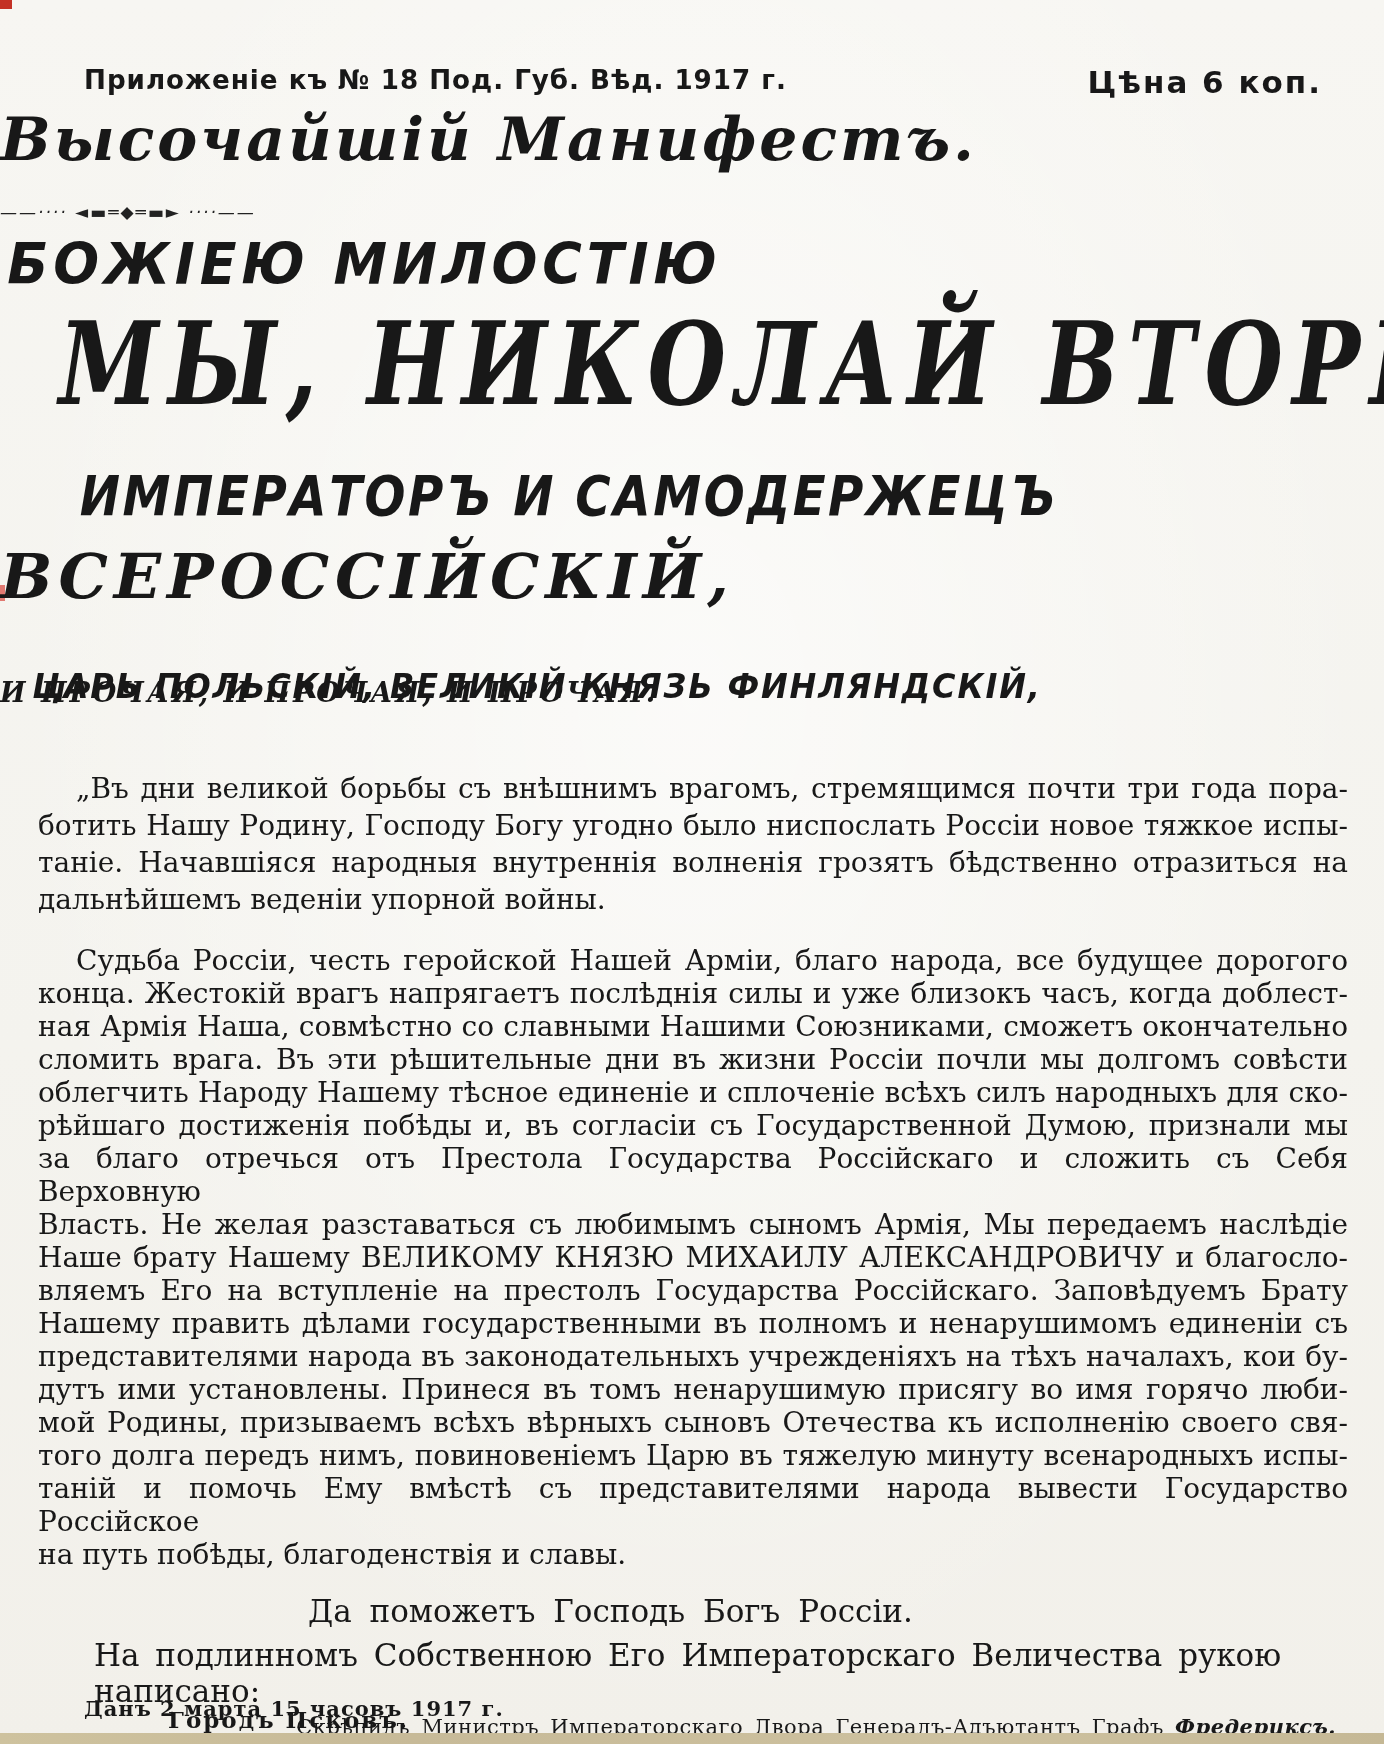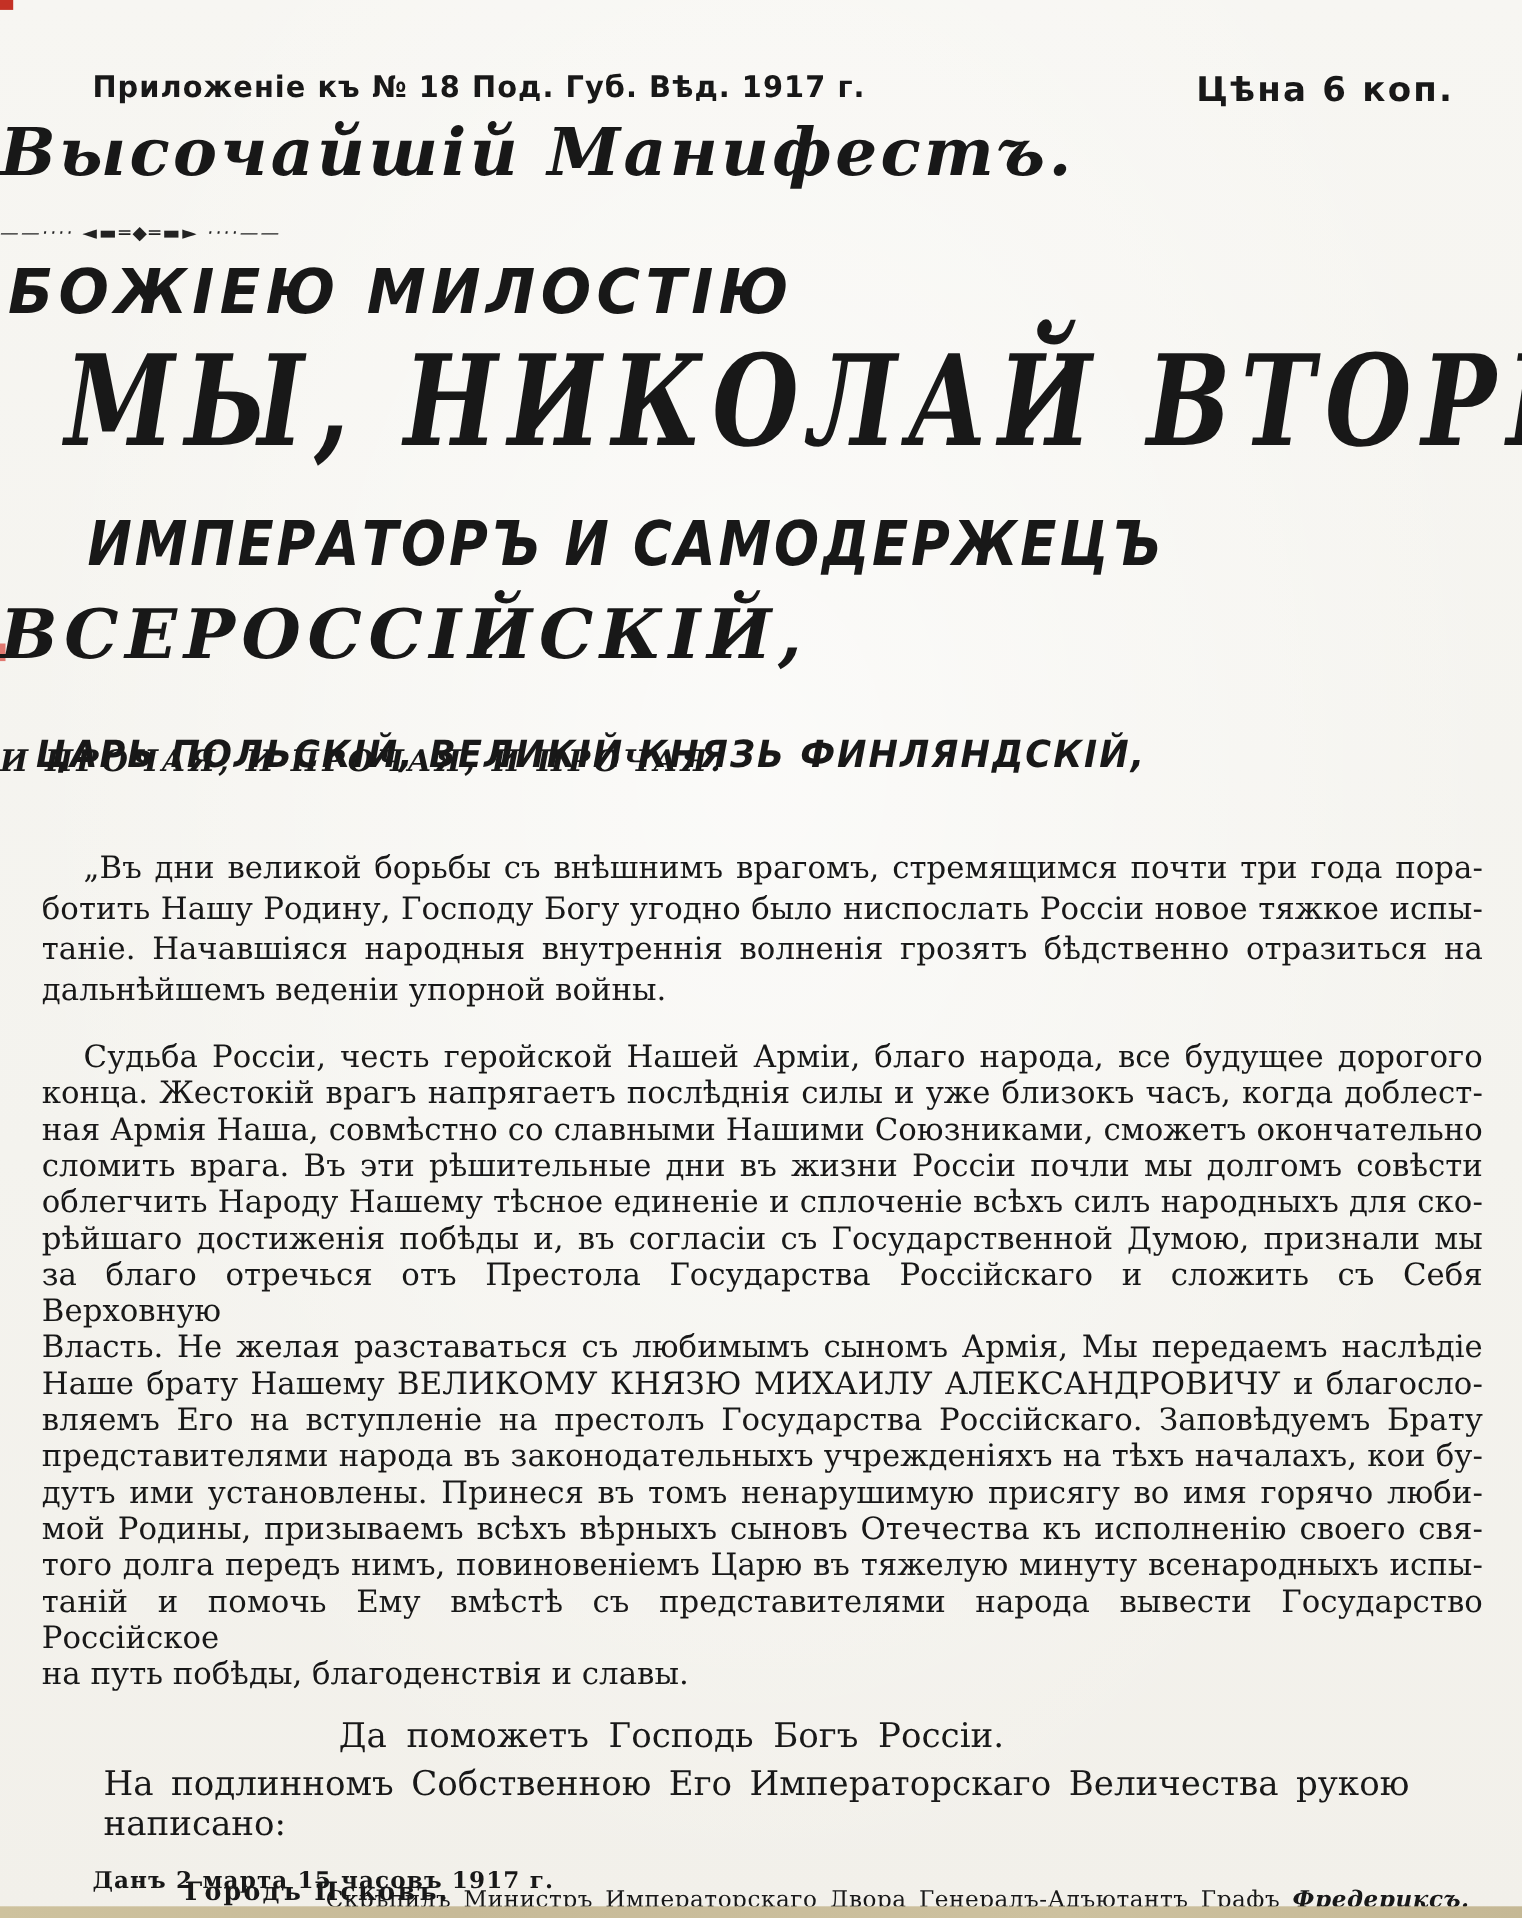--- a/index.html
+++ b/index.html
@@ -119,20 +119,21 @@
       <div class="line first">Судьба Россіи, честь геройской Нашей Арміи, благо народа, все будущее дорогого</div>
       <div class="line">конца. Жестокій врагъ напрягаетъ послѣднія силы и уже близокъ часъ, когда доблест-</div>
       <div class="line">ная Армія Наша, совмѣстно со славными Нашими Союзниками, сможетъ окончательно</div>
       <div class="line">сломить врага. Въ эти рѣшительные дни въ жизни Россіи почли мы долгомъ совѣсти</div>
       <div class="line">облегчить Народу Нашему тѣсное единеніе и сплоченіе всѣхъ силъ народныхъ для ско-</div>
       <div class="line">рѣйшаго достиженія побѣды и, въ согласіи съ Государственной Думою, признали мы</div>
       <div class="line">за благо отречься отъ Престола Государства Россійскаго и сложить съ Себя Верховную</div>
       <div class="line">Власть. Не желая разставаться съ любимымъ сыномъ Армія, Мы передаемъ наслѣдіе</div>
       <div class="line">Наше брату Нашему ВЕЛИКОМУ КНЯЗЮ МИХАИЛУ АЛЕКСАНДРОВИЧУ и благосло-</div>
       <div class="line">вляемъ Его на вступленіе на престолъ Государства Россійскаго. Заповѣдуемъ Брату</div>
+      <div class="line">Нашему править дѣлами государственными въ полномъ и ненарушимомъ единеніи съ</div>
       <div class="line">представителями народа въ законодательныхъ учрежденіяхъ на тѣхъ началахъ, кои бу-</div>
       <div class="line">дутъ ими установлены. Принеся въ томъ ненарушимую присягу во имя горячо люби-</div>
       <div class="line">мой Родины, призываемъ всѣхъ вѣрныхъ сыновъ Отечества къ исполненію своего свя-</div>
       <div class="line">того долга передъ нимъ, повиновеніемъ Царю въ тяжелую минуту всенародныхъ испы-</div>
       <div class="line">таній и помочь Ему вмѣстѣ съ представителями народа вывести Государство Россійское</div>
       <div class="line last">на путь побѣды, благоденствія и славы.</div>
     </div>
 
     <div class="prayer">Да поможетъ Господь Богъ Россіи.</div>
 

